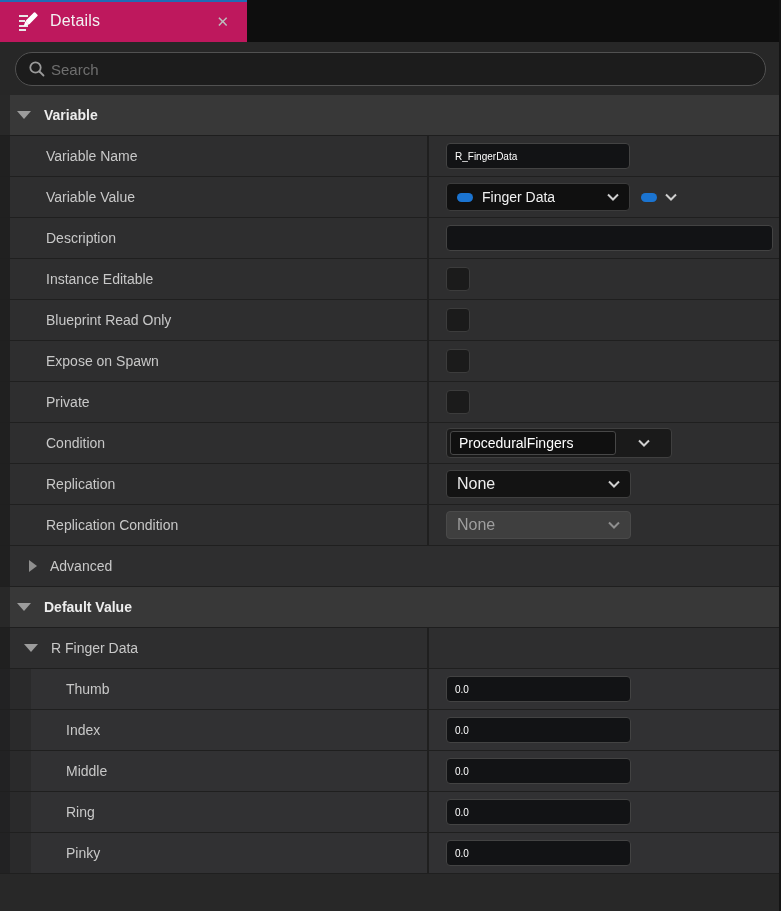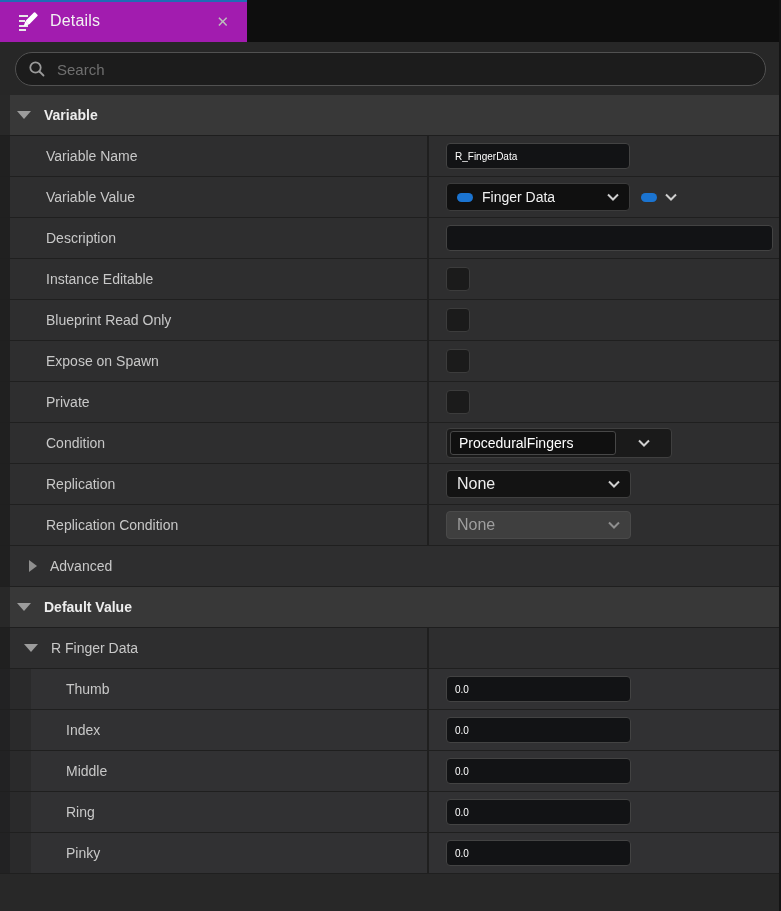--- a/index.html
+++ b/index.html
@@ -8,33 +8,33 @@
     background:#272727;
     font-family:"Liberation Sans","DejaVu Sans",sans-serif;
     -webkit-font-smoothing:antialiased;
     position:relative;
   }
   .panel-edge{position:absolute;top:0;right:0;width:2px;height:911px;background:#141414;z-index:50;}
 
   
   .tabbar{height:42px;background:#0e0e0e;display:flex;align-items:stretch;}
   .tab{
-    width:247px;background:#a21caf;position:relative;
+    width:247px;background:#be185d;position:relative;
     display:flex;align-items:center;padding:0 0 0 16px;box-sizing:border-box;
   }
   .tab::before{content:"";position:absolute;top:0;left:0;right:0;height:2px;background:#1f6bb5;}
   .tab-icon{width:24px;height:24px;flex:0 0 auto;}
   .tab-title{color:#f2f2f2;font-size:16px;margin-left:10px;letter-spacing:.2px;}
   .tab-close{margin-left:auto;margin-right:18px;color:#bdbdbd;font-size:15px;cursor:pointer;line-height:1;}
 
   
   .search-row{height:53px;box-sizing:border-box;padding:10px 15px 0 15px;}
   .search-box{
     height:34px;box-sizing:border-box;border:1px solid #515151;border-radius:17px;
-    background:#1c1c1c;display:flex;align-items:center;padding:0 12px;gap:9px;
+    background:#1c1c1c;display:flex;align-items:center;padding:0 12px;gap:3px;
   }
   .search-box svg{flex:0 0 auto;}
   .search-input{
     flex:1;background:transparent;border:none;outline:none;color:#cfcfcf;font-size:15px;
     font-family:inherit;
   }
   .search-input::placeholder{color:#6f6f6f;}
 
   
   .sec-header{

